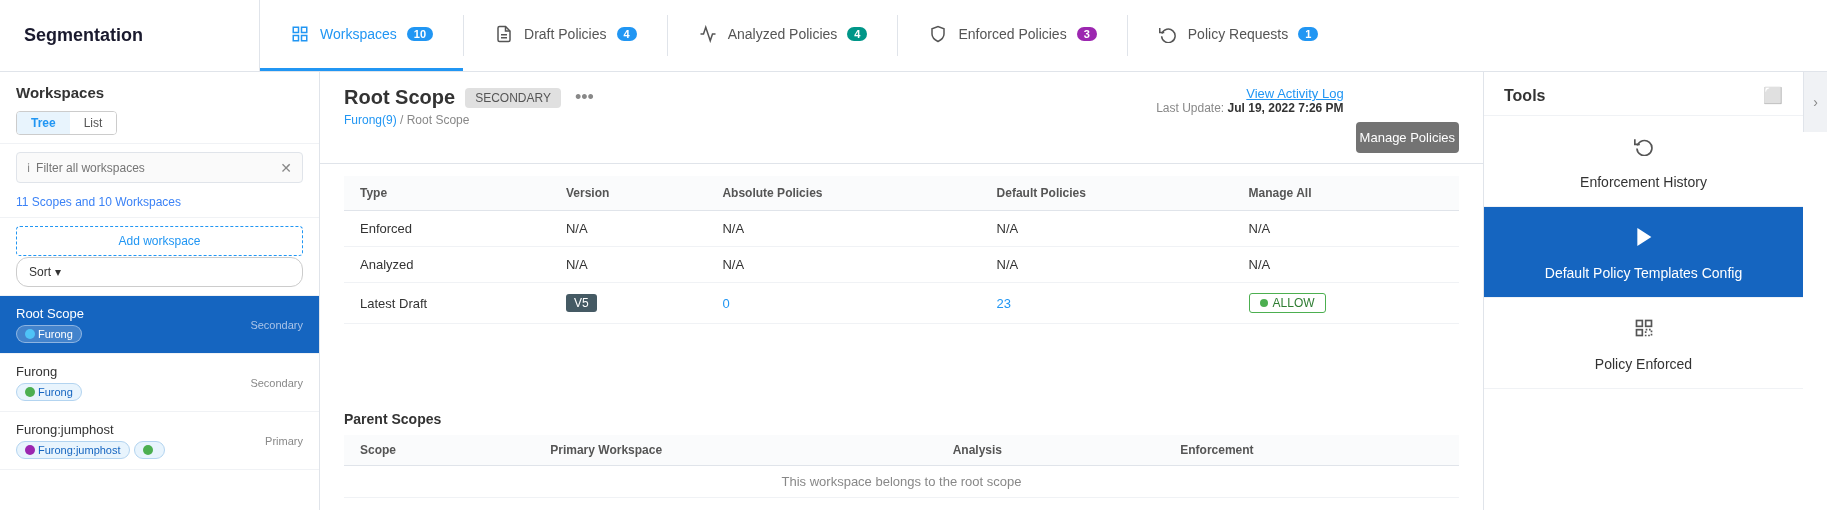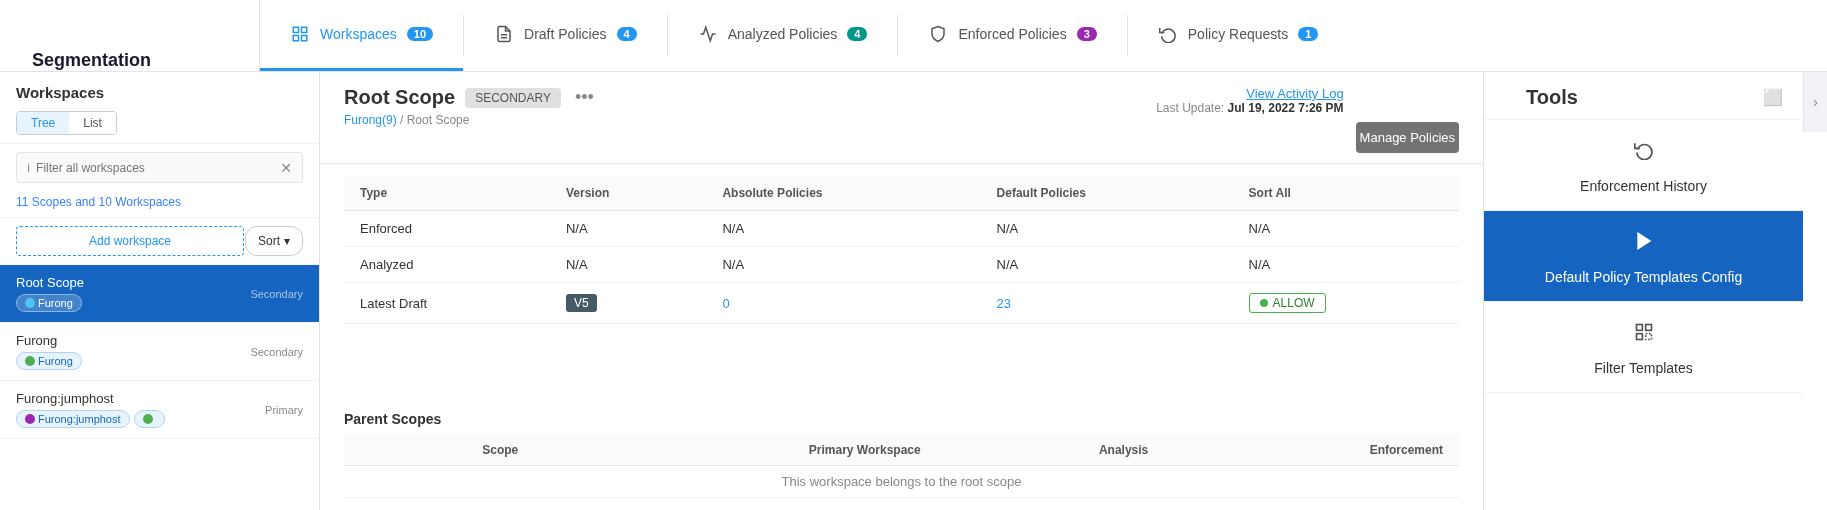--- a/index.html
+++ b/index.html
@@ -2,45 +2,45 @@
 <html><head>
   <meta charset="utf-8">
   <style>
     * { box-sizing: border-box; margin: 0; padding: 0; }
     body { font-family: -apple-system, BlinkMacSystemFont, 'Segoe UI', Arial, sans-serif; font-size: 13px; background: #f5f7fa; color: #333; overflow: hidden; }
 
     .app-container { display: flex; flex-direction: column; height: 510px; width: 1827px; background: #fff; }
 
     
     .top-tabs { display: flex; align-items: stretch; border-bottom: 1px solid #e0e4ea; background: #fff; height: 72px; padding: 0 0; }
-    .app-title { display: flex; align-items: flex-end; padding: 0 32px; font-size: 18px; font-weight: 600; color: #1a1a2e; min-width: 260px; border-right: 1px solid #e0e4ea; }
+    .app-title { display: flex; align-items: center; padding: 0 24px; font-size: 18px; font-weight: 600; color: #1a1a2e; min-width: 260px; border-right: 1px solid #e0e4ea; }
     .tab-item { display: flex; align-items: center; gap: 10px; padding: 0 30px; cursor: pointer; border-bottom: 3px solid transparent; position: relative; white-space: nowrap; color: #555; font-size: 14px; }
     .tab-item.active { border-bottom-color: #2196f3; color: #2196f3; }
     .tab-item .tab-icon { width: 20px; height: 20px; display: flex; align-items: center; justify-content: center; }
     .tab-badge { background: #2196f3; color: #fff; border-radius: 10px; padding: 1px 7px; font-size: 11px; font-weight: 600; }
     .tab-badge.purple { background: #9c27b0; }
     .tab-badge.teal { background: #009688; }
     .tab-divider { width: 1px; background: #e0e4ea; margin: 15px 0; }
 
     
     .main-area { display: flex; flex: 1; overflow: hidden; }
 
     
     .sidebar { width: 320px; border-right: 1px solid #e0e4ea; background: #fff; display: flex; flex-direction: column; overflow: hidden; }
     .sidebar-header { padding: 12px 16px 8px; border-bottom: 1px solid #f0f2f5; }
     .sidebar-title { font-size: 15px; font-weight: 600; margin-bottom: 10px; }
     .view-toggle { display: flex; border: 1px solid #ccc; border-radius: 4px; overflow: hidden; width: fit-content; }
     .view-btn { padding: 4px 14px; font-size: 12px; cursor: pointer; background: #fff; border: none; color: #555; }
-    .view-btn.active { background: #e8f4fd; color: #2196f3; font-weight: 400; }
+    .view-btn.active { background: #e8f4fd; color: #2196f3; font-weight: 700; }
     .filter-bar { display: flex; align-items: center; margin: 8px 16px; border: 1px solid #e0e4ea; border-radius: 4px; padding: 6px 10px; gap: 6px; background: #fafafa; }
     .filter-bar input { border: none; background: transparent; outline: none; flex: 1; font-size: 12px; }
     .filter-icon { color: #888; font-size: 12px; }
     .clear-btn { cursor: pointer; color: #888; background: none; border: none; font-size: 14px; }
     .scope-count { padding: 4px 16px 8px; font-size: 12px; color: #3b82f6; border-bottom: 1px solid #f0f2f5; }
-    .action-bar { display: flex; gap: 1px; padding: 8px 16px; border-bottom: 1px solid #f0f2f5; }
+    .action-bar { display: flex; gap: 1px; padding: 8px 16px; border-bottom: 1px solid #f0f2f5; flex-direction: column; }
     .add-workspace-btn { flex: 1; padding: 7px 12px; border: 1px dashed #2196f3; background: #fff; color: #2196f3; border-radius: 4px; cursor: pointer; font-size: 12px; }
     .sort-btn { padding: 7px 12px; border: 1px solid #ccc; background: #fff; color: #333; border-radius: 12px; cursor: pointer; font-size: 12px; display: flex; align-items: center; gap: 4px; }
     .workspace-list { flex: 1; overflow-y: auto; }
     .workspace-item { padding: 10px 16px; border-bottom: 1px solid #f0f2f5; cursor: pointer; display: flex; justify-content: space-between; align-items: center; }
     .workspace-item.active { background: #1565c0; color: #fff; }
     .workspace-item .name { font-size: 13px; font-weight: 500; }
     .workspace-item.active .name { color: #fff; }
     .workspace-item .type-badge { font-size: 11px; color: #888; }
     .workspace-item.active .type-badge { color: #aac4e8; }
     .workspace-tags { display: flex; gap: 4px; margin-top: 4px; }
@@ -68,27 +68,27 @@
     .policy-table th { text-align: left; padding: 10px 16px; font-size: 12px; font-weight: 600; color: #555; border-bottom: 1px solid #e0e4ea; background: #fafbfc; }
     .policy-table td { padding: 10px 16px; font-size: 13px; border-bottom: 1px solid #f0f2f5; }
     .policy-table td.link-val { color: #2196f3; cursor: pointer; }
     .allow-badge { display: inline-flex; align-items: center; gap: 5px; border: 1px solid #4caf50; border-radius: 3px; padding: 2px 10px; font-size: 12px; color: #2e7d32; background: #fff; }
     .allow-dot { width: 8px; height: 8px; background: #4caf50; border-radius: 50%; }
 
     
     .parent-scopes { padding: 0 24px 12px; }
     .parent-scopes-title { font-size: 14px; font-weight: 600; margin: 12px 0 8px; }
     .parent-table { width: 100%; border-collapse: collapse; }
-    .parent-table th { text-align: right; padding: 8px 16px; font-size: 12px; font-weight: 600; color: #555; border-bottom: 1px solid #e0e4ea; background: #fafbfc; }
+    .parent-table th { text-align: left; padding: 8px 16px; font-size: 12px; font-weight: 600; color: #555; border-bottom: 1px solid #e0e4ea; background: #fafbfc; }
     .parent-table td { padding: 8px 16px; font-size: 13px; color: #888; text-align: center; border-bottom: 1px solid #f0f2f5; }
 
     
     .tools-panel { width: 320px; border-left: 1px solid #e0e4ea; background: #fff; display: flex; flex-direction: column; overflow: hidden; }
     .tools-header { display: flex; justify-content: space-between; align-items: center; padding: 14px 20px 10px; border-bottom: 1px solid #f0f2f5; }
-    .tools-title { font-size: 20px; font-weight: 600; margin-left: 22px; }
+    .tools-title { font-size: 16px; font-weight: 600; }
     .tools-menu-btn { background: none; border: none; cursor: pointer; color: #888; font-size: 16px; }
     .tool-item { display: flex; align-items: center; gap: 14px; padding: 16px 20px; border-bottom: 1px solid #f0f2f5; cursor: pointer; flex-direction: column; }
     .tool-item.active { background: #1565c0; }
     .tool-icon { width: 28px; height: 28px; display: flex; align-items: center; justify-content: center; font-size: 16px; color: #555; flex-shrink: 0; }
     .tool-item.active .tool-icon { color: #fff; }
     .tool-label { font-size: 14px; color: #333; }
     .tool-item.active .tool-label { color: #fff; font-weight: 500; }
 
     
     .collapse-toggle { display: flex; align-items: center; justify-content: center; width: 24px; height: 60px; background: #f0f2f5; border-left: 1px solid #e0e4ea; cursor: pointer; color: #888; font-size: 14px; }
@@ -260,21 +260,21 @@
       </div>
 
       <div class="policy-table-container">
         <table class="policy-table">
           <thead>
             <tr>
               <th>Type</th>
               <th>Version</th>
               <th>Absolute Policies</th>
               <th>Default Policies</th>
-              <th>Sort All</th>
+              <th>Manage All</th>
             </tr>
           </thead>
           <tbody>
             <tr>
               <td>Enforced</td>
               <td>N/A</td>
               <td>N/A</td>
               <td>N/A</td>
               <td>N/A</td>
             </tr>
@@ -352,21 +352,21 @@
 
       <div class="tool-item">
         <span class="tool-icon">
           <svg width="20" height="20" viewBox="0 0 24 24" fill="none" stroke="#555" stroke-width="2">
               <rect x="3" y="3" width="7" height="7"></rect>
               <rect x="14" y="3" width="7" height="7"></rect>
               <rect x="3" y="14" width="7" height="7"></rect>
               <path d="M14 14h7v7h-7z" stroke-dasharray="2"></path>
             </svg>
         </span>
-        <span class="tool-label">Filter Templates</span>
+        <span class="tool-label">Policy Enforced</span>
       </div>
 
 
     </div>
 
     <div class="collapse-toggle">
       <span>›</span>
     </div>
   </div>
 </div>

